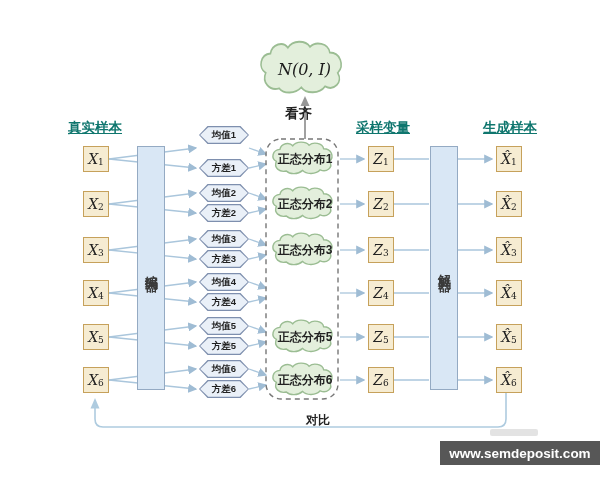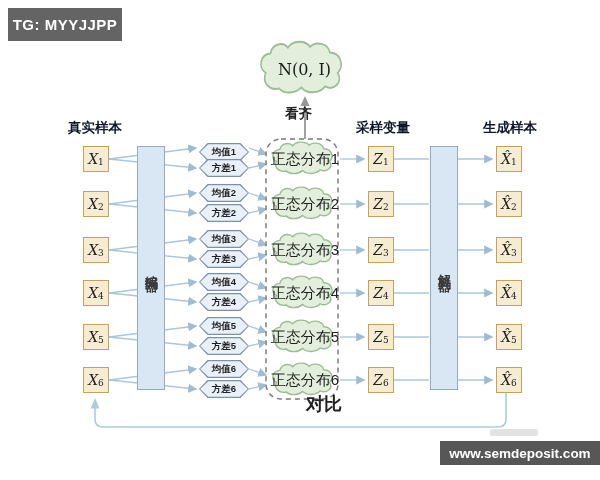--- a/index.html
+++ b/index.html
@@ -8,21 +8,21 @@
   #wires{position:absolute;left:0;top:0;z-index:1;}
   .abs{position:absolute;z-index:2;}
   
   .tg-badge{left:8px;top:8px;width:114px;height:33px;background:#646464;color:#fff;
     display:flex;align-items:center;justify-content:center;font-weight:bold;
     font-size:15px;letter-spacing:.5px;}
   .site-badge{left:440px;top:441px;width:160px;height:24px;background:#575757;color:#fff;
     display:flex;align-items:center;justify-content:center;font-weight:bold;font-size:13.5px;}
   .faint-mark{left:490px;top:429px;width:48px;height:7px;background:#d9d9d9;opacity:.75;border-radius:2px;}
   
-  .hdr{font-weight:bold;font-size:13.5px;color:#0f172a;white-space:nowrap;}
+  .hdr{font-weight:bold;font-size:13.5px;color:#0f766e;white-space:nowrap;text-decoration:underline;}
   .lbl{font-weight:bold;font-size:13.5px;color:#222;white-space:nowrap;margin-left:16px;}
   
   .box{width:24px;height:24px;background:#f6ecd2;border:1.5px solid #c6a15b;
     display:flex;align-items:center;justify-content:center;
     font-family:"DejaVu Serif",serif;font-style:italic;font-size:14px;color:#222;}
   .box sub{font-size:9px;font-style:normal;line-height:1;transform:translateY(3px);}
   
   .coder{width:26px;height:242px;background:#d9e7f5;border:1.5px solid #94aac3;
     display:flex;align-items:center;justify-content:center;}
   .coder span{writing-mode:vertical-rl;font-size:13px;font-weight:bold;color:#3a3a3a;
@@ -32,25 +32,25 @@
   .hex .h-out{position:absolute;inset:0;background:#7e8fae;
     clip-path:polygon(0 50%,17% 0,83% 0,100% 50%,83% 100%,17% 100%);}
   .hex .h-in{position:absolute;inset:1.2px;background:#eaf0f8;
     clip-path:polygon(0 50%,17% 0,83% 0,100% 50%,83% 100%,17% 100%);
     display:flex;align-items:center;justify-content:center;
     font-size:9.5px;font-weight:bold;color:#222;}
   
   .cloud{width:70px;height:36px;}
   .cloud svg{position:absolute;inset:0;width:100%;height:100%;}
   .cloud .c-lbl{position:absolute;inset:0;display:flex;align-items:center;justify-content:center;
-    font-size:15px;font-weight:normal;color:#222;white-space:nowrap;}
+    font-size:12px;font-weight:bold;color:#222;white-space:nowrap;}
   .prior-cloud{left:257px;top:40px;width:95px;height:58px;}
   .prior-cloud svg{position:absolute;inset:0;width:100%;height:100%;}
   .prior-lbl{position:absolute;inset:0;display:flex;align-items:center;justify-content:center;
-    font-family:"DejaVu Serif",serif;font-size:16px;color:#1a1a1a;}
+    font-family:"DejaVu Serif",serif;font-style:italic;font-size:16px;color:#1a1a1a;}
 </style>
 </head>
 <body>
 
 <div id="stage">
 
   <svg id="wires" width="600" height="480">
     <defs>
       <marker id="arr" markerWidth="7" markerHeight="7" refX="6" refY="3.5" orient="auto">
         <path d="M0 0 L7 3.5 L0 7 Z" fill="#9fbcd4"></path>
@@ -116,50 +116,49 @@
       <line x1="305" y1="139" x2="305" y2="103" stroke="#8a8a8a" stroke-width="1.6"></line>
       <path d="M305 96 L300.5 106 L309.5 106 Z" fill="#979797"></path>
     </g>
 
     <g>
       <path d="M506 390 L506 419 Q506 427 498 427 L103 427 Q95 427 95 419 L95 405" fill="none" stroke="#aecbdf" stroke-width="1.6"></path>
       <path d="M95 398 L90.5 408.5 L99.5 408.5 Z" fill="#aecbdf"></path>
     </g>
   </svg>
 
-  <div class="abs tg-badge">TG: MYYJJPP</div>
   <div class="abs site-badge">www.semdeposit.com</div>
   <div class="abs faint-mark"></div>
 
   <div class="abs prior-cloud">
     <svg viewBox="0 0 120 60" preserveAspectRatio="none">
       <path d="M28 50 C16 53 6 44 11 34 C1 29 4 15 17 14 C19 4 33 1 39 8 C45 0 61 0 67 7 C74 1 90 3 92 13 C105 13 111 26 102 34 C109 44 97 53 86 48 C79 56 62 56 56 49 C48 56 34 56 28 50 Z" fill="#e3efdc" stroke="#9bbd93" stroke-width="2"></path>
     </svg>
     <span class="prior-lbl">N(0, I)</span>
   </div>
 
   <div class="abs hdr" style="left:68px;top:119px">真实样本</div>
   <div class="abs hdr" style="left:356px;top:119px">采样变量</div>
   <div class="abs hdr" style="left:483px;top:119px">生成样本</div>
 
   <div class="abs lbl" style="left:269px;top:105px">看齐</div>
-  <div class="abs lbl" style="left:290px;top:392px;font-size:18px">对比</div>
+  <div class="abs lbl" style="left:290px;top:412px;font-size:12px">对比</div>
 
   <div class="abs coder" style="left:137px;top:146px">
     <span>编码器</span>
   </div>
   <div class="abs coder" style="left:430px;top:146px">
     <span>解码器</span>
   </div>
 
   <div class="abs box" style="left:83px;top:146px">
     <span>X</span>
       <sub>1</sub>
   </div>
-  <div class="abs hex" style="left:199px;top:143px">
+  <div class="abs hex" style="left:199px;top:126px">
     <div class="h-out"></div>
       <div class="h-in">均值1</div>
   </div>
   <div class="abs hex" style="left:199px;top:159px">
     <div class="h-out"></div>
       <div class="h-in">方差1</div>
   </div>
   <div class="abs cloud" style="left:270px;top:141px">
     <svg viewBox="0 0 120 60" preserveAspectRatio="none">
         <path d="M28 50 C16 53 6 44 11 34 C1 29 4 15 17 14 C19 4 33 1 39 8 C45 0 61 0 67 7 C74 1 90 3 92 13 C105 13 111 26 102 34 C109 44 97 53 86 48 C79 56 62 56 56 49 C48 56 34 56 28 50 Z" fill="#e3efdc" stroke="#9bbd93" stroke-width="2.4"></path>
@@ -234,26 +233,20 @@
       <sub>4</sub>
   </div>
   <div class="abs hex" style="left:199px;top:273px">
     <div class="h-out"></div>
       <div class="h-in">均值4</div>
   </div>
   <div class="abs hex" style="left:199px;top:293px">
     <div class="h-out"></div>
       <div class="h-in">方差4</div>
   </div>
-  <div class="abs cloud" style="left:270px;top:275px">
-    <svg viewBox="0 0 120 60" preserveAspectRatio="none">
-        <path d="M28 50 C16 53 6 44 11 34 C1 29 4 15 17 14 C19 4 33 1 39 8 C45 0 61 0 67 7 C74 1 90 3 92 13 C105 13 111 26 102 34 C109 44 97 53 86 48 C79 56 62 56 56 49 C48 56 34 56 28 50 Z" fill="#e3efdc" stroke="#9bbd93" stroke-width="2.4"></path>
-      </svg>
-    <span class="c-lbl">正态分布4</span>
-  </div>
   <div class="abs box" style="left:368px;top:280px">
     <span>Z</span>
       <sub>4</sub>
   </div>
   <div class="abs box" style="left:496px;top:280px">
     <span>X̂</span>
       <sub>4</sub>
   </div>
 
   <div class="abs box" style="left:83px;top:324px">

